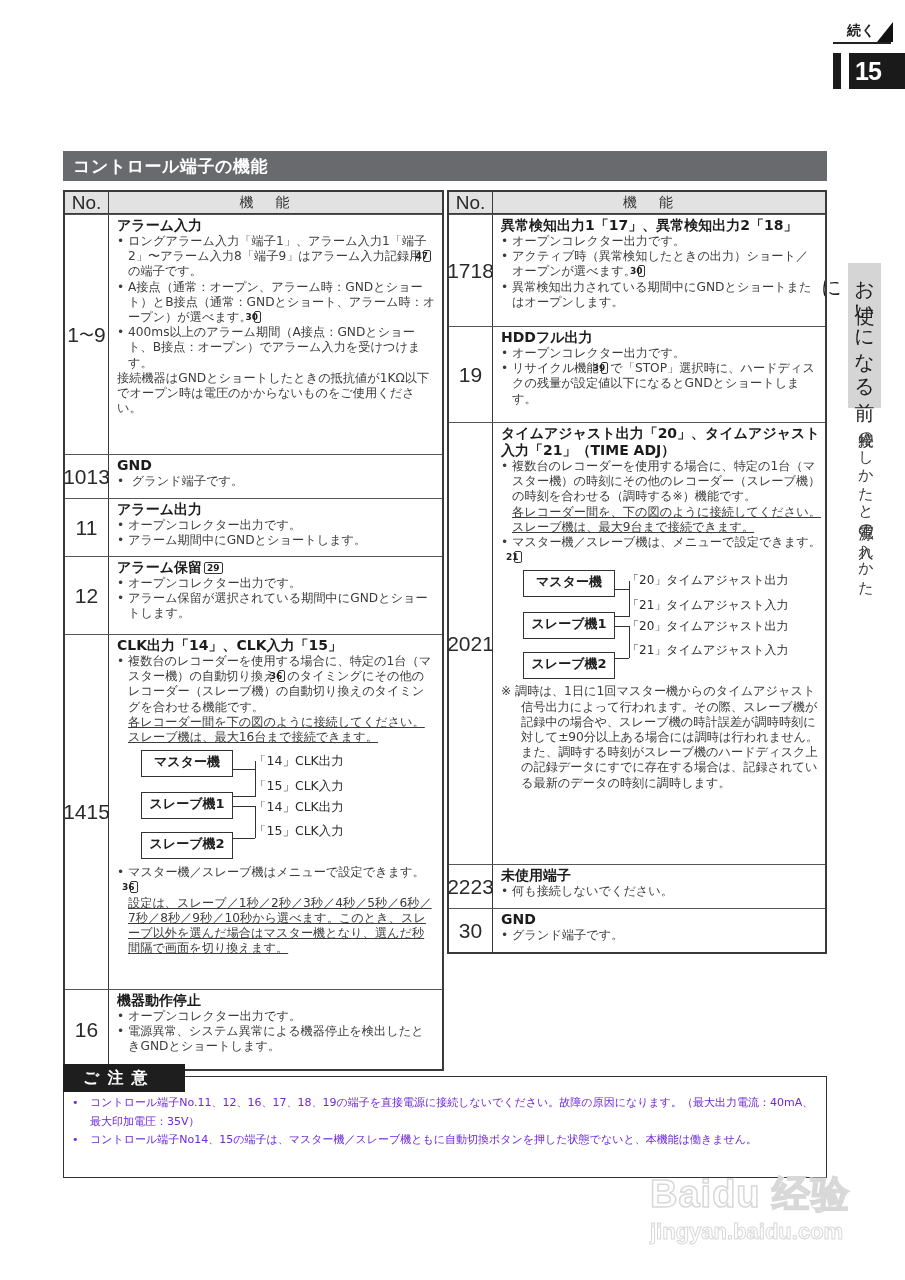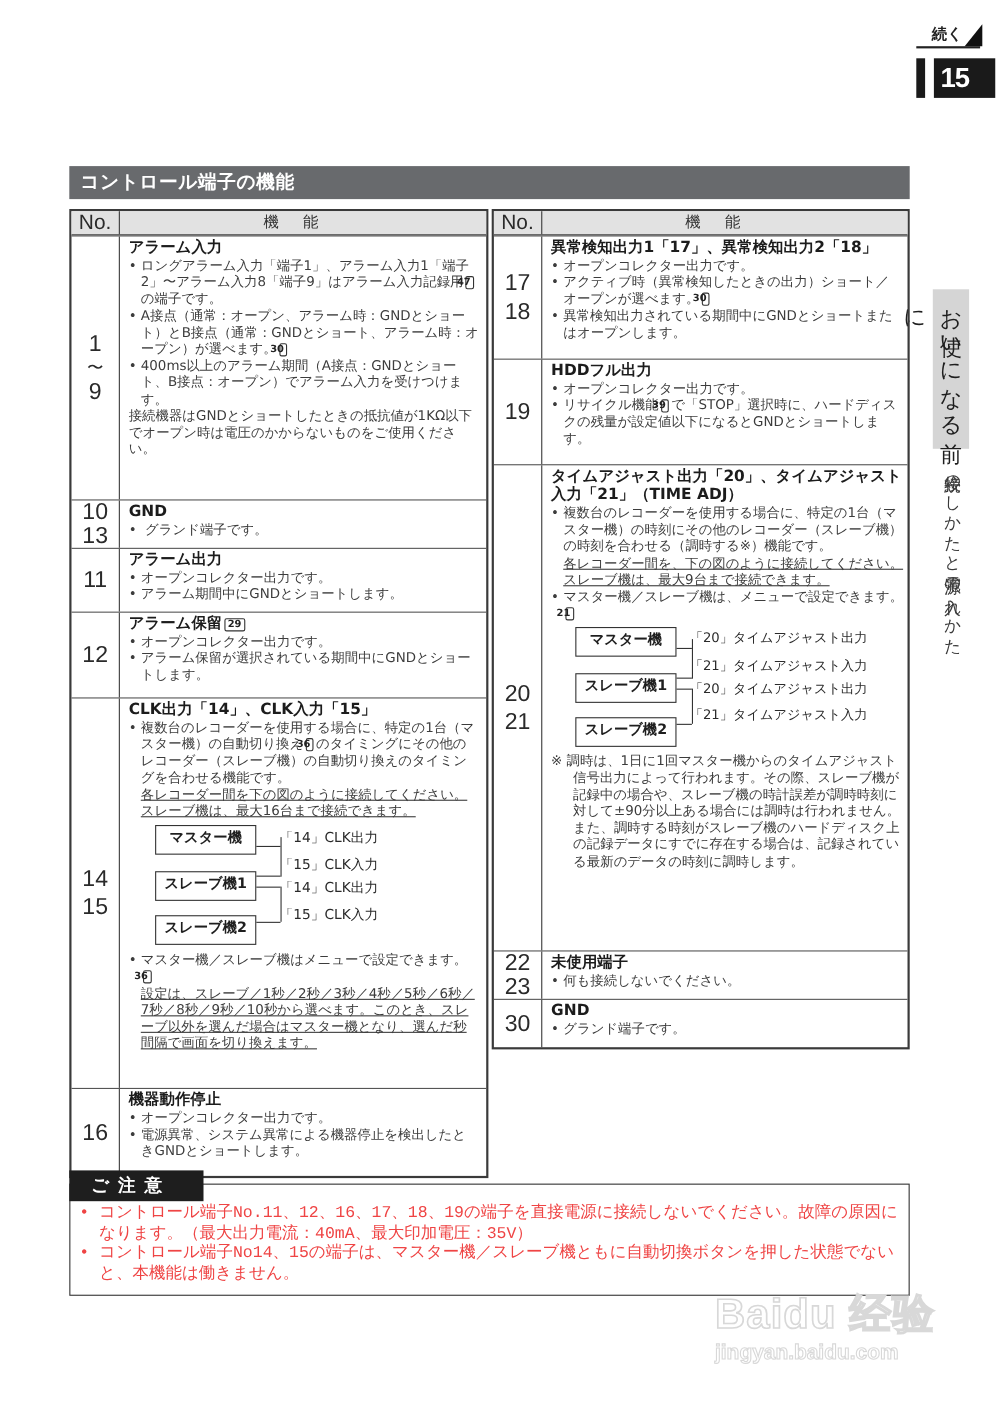--- a/index.html
+++ b/index.html
@@ -37,44 +37,44 @@
   .head .no-col { font-size: 19px; }
   .fn-col { flex: 1; padding: 2px 6px 3px 8px; font-size: 12.2px; line-height: 15.2px; color: #3c3c3c; }
   .head .fn-col { text-align: center; font-size: 14px; line-height: 20px; letter-spacing: 22px; padding: 0; color: #333; }
   .title { font-size: 14px; font-weight: bold; line-height: 17px; color: #1c1c1c; }
   .bullet { padding-left: 11px; text-indent: -11px; }
   .bullet::before { content: "•"; display: inline-block; width: 11px; text-indent: 0; }
   .indent { padding-left: 11px; text-decoration: underline; }
   .plain { }
   .ref { display: inline-block; border: 1px solid #333; border-radius: 2px; font-size: 9px; line-height: 10px; font-weight: bold;
     padding: 0 2px; margin: 0 2px; vertical-align: 1px; color: #222; }
-  .no-stack { display: flex; flex-direction: column; }
+  .no-stack { display: flex; flex-direction: row; }
 
   
   .diagram { position: relative; height: 110px; margin: 3px 0 4px 24px; }
   .dbox { position: absolute; border: 1.5px solid #333; background: #fff; font-size: 13px; font-weight: bold; color: #1e1e1e;
     text-align: center; line-height: 22px; }
   .dline { position: absolute; background: #333; }
   .dlabel { position: absolute; font-size: 12.5px; color: #2a2a2a; white-space: nowrap; }
 
   .note { padding-left: 20px; text-indent: -20px; }
 
   
   .caution { position: absolute; left: 63px; top: 1076px; width: 764px; height: 102px; border: 1.5px solid #333; }
   .caution-tag { position: absolute; left: 63px; top: 1064px; width: 122px; height: 28px; background: #1e1e1e; color: #fff;
     font-size: 16px; font-weight: bold; line-height: 28px; padding-left: 20px; letter-spacing: 8px; }
-  .caution-body { position: absolute; left: 72px; top: 1094px; width: 750px; font-size: 15px; line-height: 18.5px; color: #ef4444; font-family: Liberation Mono, monospace; }
+  .caution-body { position: absolute; left: 72px; top: 1094px; width: 750px; font-size: 11px; line-height: 18.5px; color: #6d28d9; }
   .caution-body .bullet { padding-left: 18px; text-indent: -18px; }
   .caution-body .bullet::before { width: 18px; }
 
   
   .wm { position: absolute; left: 640px; top: 1165px; width: 220px; height: 80px; color: #e6e6e6; }
   .wm-main { position: absolute; left: 10px; top: 4px; font-family: "Liberation Sans", sans-serif; font-size: 38px; font-weight: bold;
     color: #ffffff; -webkit-text-stroke: 1.5px #d8d8d8; letter-spacing: 1px; }
-  .wm-sub { position: absolute; left: 10px; top: 54px; font-family: "Liberation Sans", sans-serif; font-size: 19px; font-weight: bold;
+  .wm-sub { position: absolute; left: 10px; top: 54px; font-family: "Liberation Sans", sans-serif; font-size: 22px; font-weight: bold;
     color: #ffffff; -webkit-text-stroke: 1px #d8d8d8; }
 </style>
 </head>
 <body>
 
 <div class="continue">
   <span class="continue-label">続く</span>
   <span class="continue-tri"></span>
 </div>
 <div class="pagebar-left"></div>

